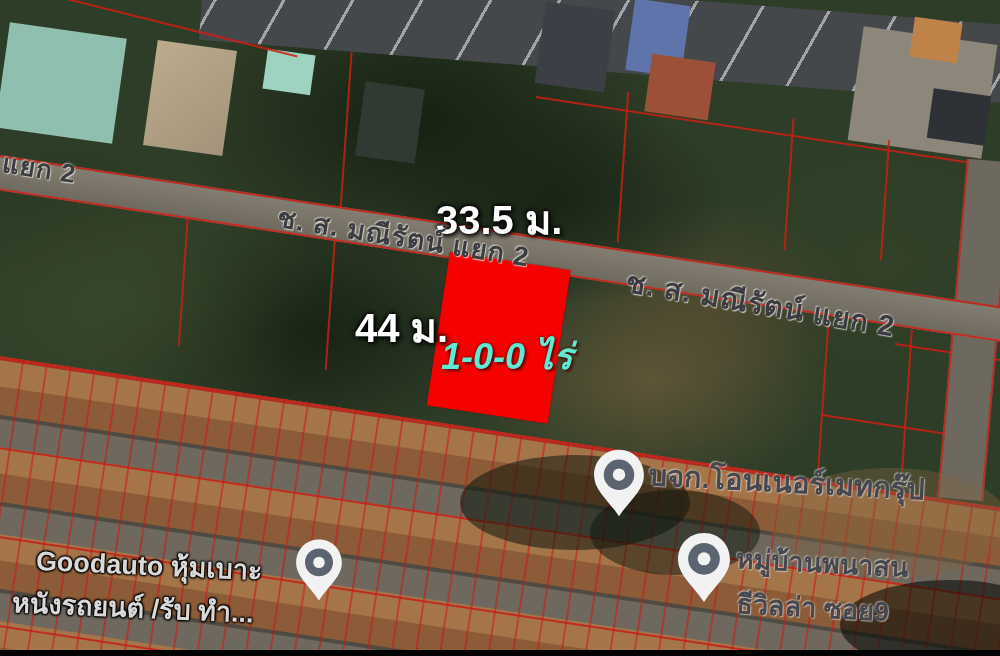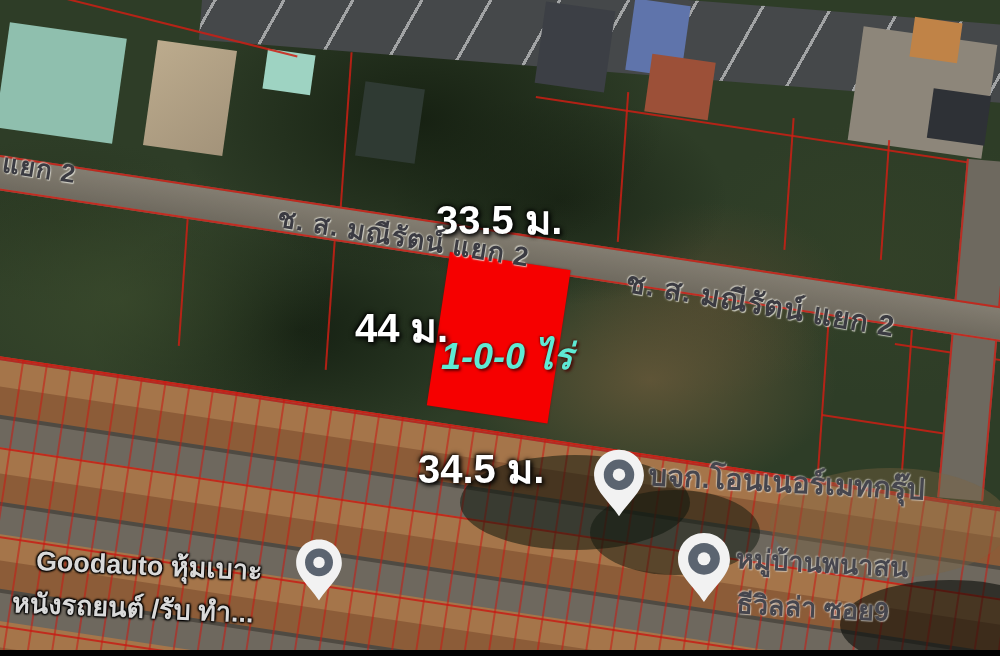--- a/index.html
+++ b/index.html
@@ -139,21 +139,20 @@
   <div class="blob" style="left:460px;top:455px;width:230px;height:95px;background:rgba(14,22,12,.55);"></div>
   <div class="blob" style="left:590px;top:490px;width:170px;height:85px;background:rgba(14,22,12,.5);"></div>
   <div class="blob" style="left:770px;top:468px;width:240px;height:110px;background:rgba(125,100,65,.4);"></div>
   <div class="blob" style="left:840px;top:580px;width:220px;height:90px;background:rgba(8,12,8,.6);"></div>
 
   <div class="abs plot"></div>
   <div class="abs plot-area-label">1-0-0 ไร่</div>
 
   <div class="dim" style="left:436px;top:188px;">33.5 ม.</div>
   <div class="dim" style="left:355px;top:296px;">44 ม.</div>
-  <div class="dim" style="left:418px;top:437px;">34.5 ม.</div>
 
   <div class="road-label" style="left:6px;top:142px;font-size:26px;transform:rotate(9deg);transform-origin:0 0;">แยก 2</div>
   <div class="road-label" style="left:281px;top:196px;font-size:27px;transform:rotate(9deg);transform-origin:0 0;">ช. ส. มณีรัตน์ แยก 2</div>
   <div class="road-label" style="left:630px;top:259px;font-size:29px;transform:rotate(9.5deg);transform-origin:0 0;">ช. ส. มณีรัตน์ แยก 2</div>
 
   <div class="abs" style="left:15px;top:538px;transform:rotate(2.5deg);transform-origin:0 0;">
     <div class="poi-light" style="margin-left:22px;">Goodauto หุ้มเบาะ</div>
     <div class="poi-light">หนังรถยนต์ /รับ ทำ...</div>
   </div>
   <svg class="pin" style="left:293px;top:537px;width:52px;height:66px;" viewBox="0 0 40 52">

